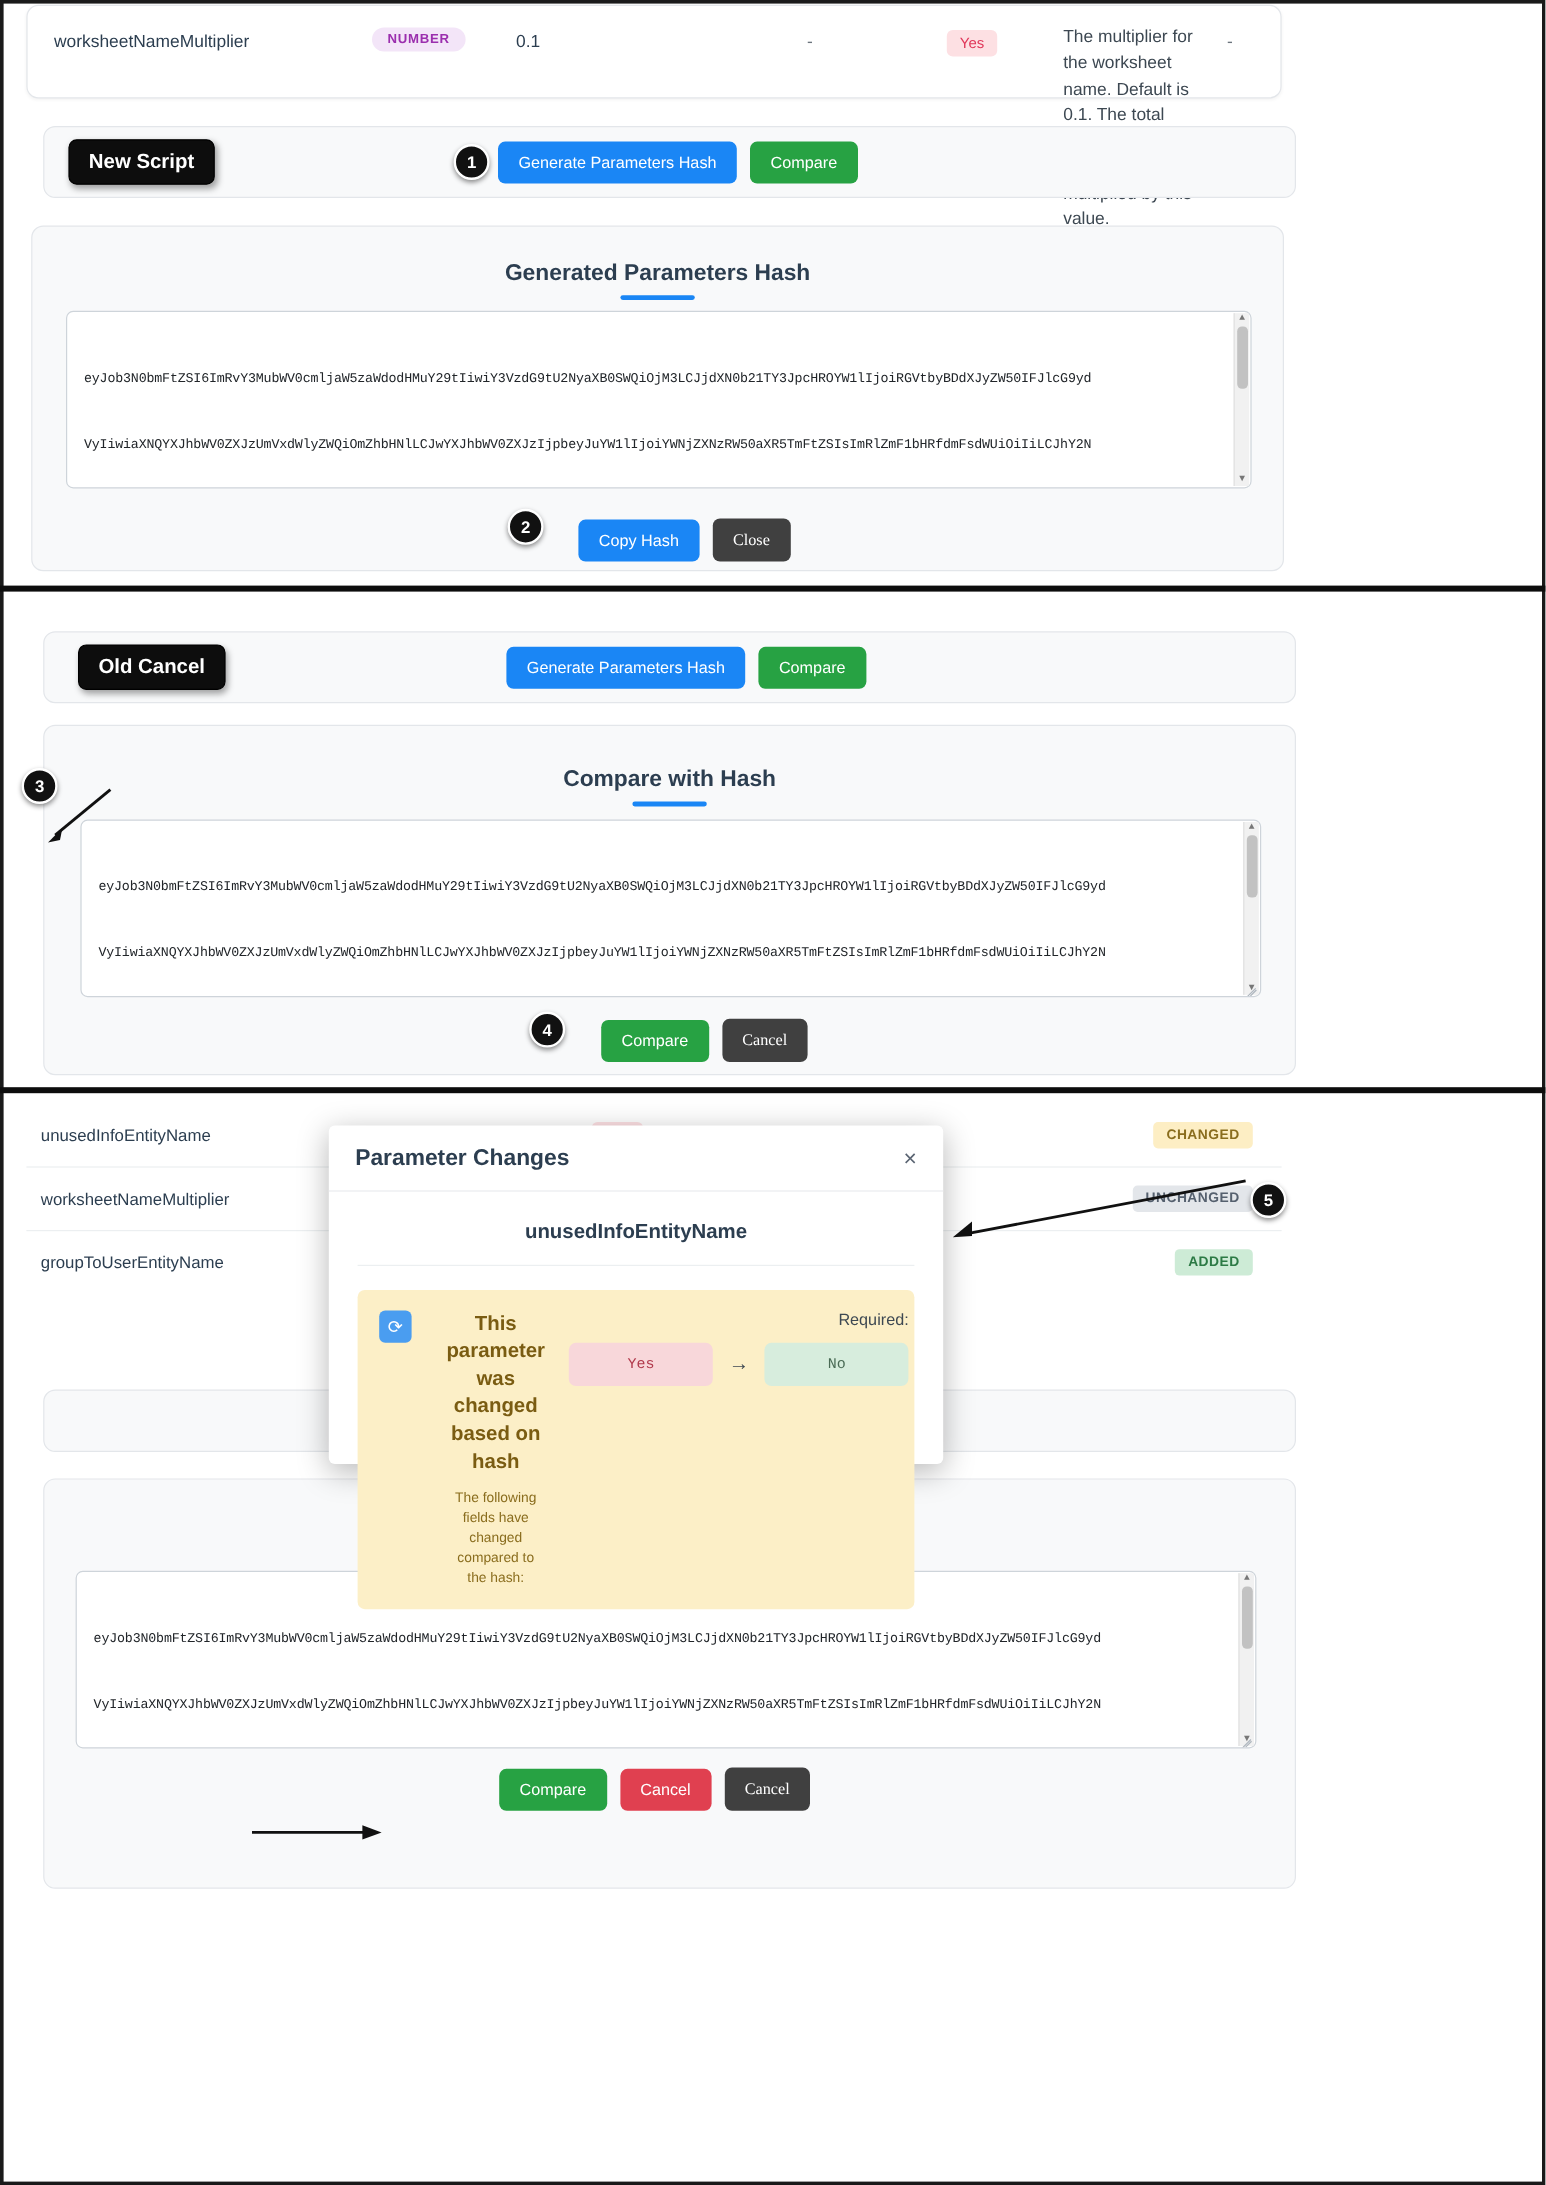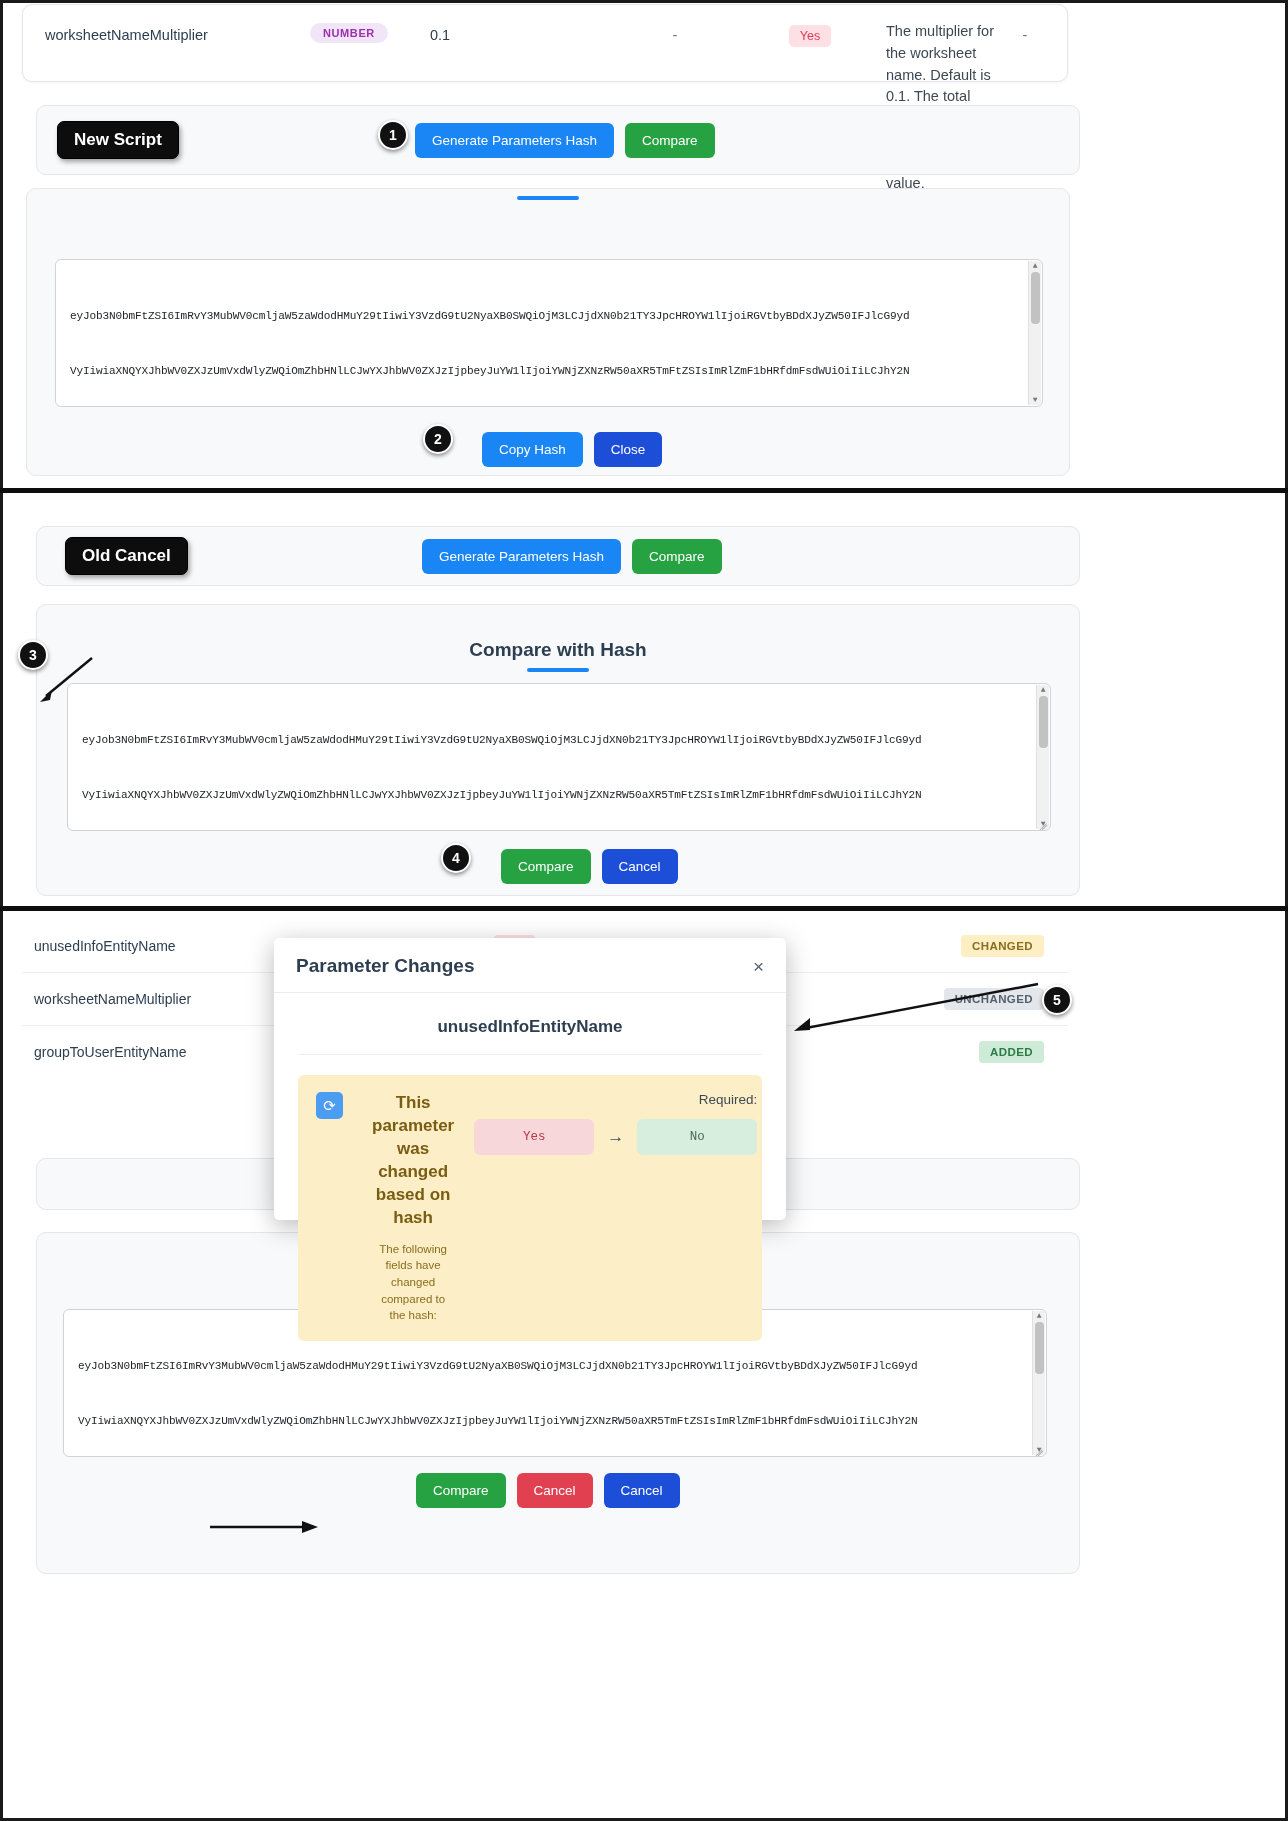--- a/index.html
+++ b/index.html
@@ -70,21 +70,21 @@
 
   
   .btn{
     border:none; border-radius:6px;
     font-size:13.5px; font-family:"Liberation Sans", sans-serif;
     padding:10px 17px; cursor:pointer; color:#fff;
     white-space:nowrap;
   }
   .btn-blue{ background:#1a86f5; }
   .btn-green{ background:#27a243; }
-  .btn-grey{ background:#1d4ed8; }
+  .btn-grey{ background:#404040;font-family:Liberation Serif, serif; }
   .btn-red{ background:#e04050; }
 
   
   .marker{
     width:30px;height:30px;border-radius:50%;
     background:#111; color:#fff;
     display:flex;align-items:center;justify-content:center;
     font-size:14px;font-weight:bold;
     border:2px solid #fff;
     box-shadow:0 2px 4px rgba(0,0,0,.45);
@@ -233,30 +233,31 @@
     <div class="param-default">0.1</div>
     <div class="param-dash">-</div>
     <div class="param-req">
       <span class="chip-yes">Yes</span>
     </div>
     <div class="param-desc">The multiplier for the worksheet name. Default is 0.1. The total number of columns is multiplied by this value.</div>
     <div class="param-last">-</div>
   </div>
 </div>
 
-<div class="panel" style="position:absolute;left:36px;top:105px;width:1044px;height:70px;display:flex;align-items:center;">
+<div class="panel" style="position:absolute;left:36px;top:105px;width:1044px;height:60px;display:flex;align-items:center;">
   <span class="script-tag" style="margin-left:20px;">New Script</span>
   <div style="position:absolute;left:378px;display:flex;align-items:center;gap:11px;">
     <button class="btn btn-blue">Generate Parameters Hash</button>
     <button class="btn btn-green">Compare</button>
   </div>
 </div>
 <div class="marker" style="left:378px;top:120px;">1</div>
 
 <div class="panel" style="position:absolute;left:26px;top:188px;width:1044px;height:288px;">
+  <div class="hash-title" style="margin-top:24px;">Generated Parameters Hash</div>
   <div class="hash-underline"></div>
 
   <div class="hash-box" style="position:absolute;left:28px;top:70px;width:988px;height:148px;">
     <span class="ln">eyJob3N0bmFtZSI6ImRvY3MubWV0cmljaW5zaWdodHMuY29tIiwiY3VzdG9tU2NyaXB0SWQiOjM3LCJjdXN0b21TY3JpcHROYW1lIjoiRGVtbyBDdXJyZW50IFJlcG9yd</span>
     <span class="ln">VyIiwiaXNQYXJhbWV0ZXJzUmVxdWlyZWQiOmZhbHNlLCJwYXJhbWV0ZXJzIjpbeyJuYW1lIjoiYWNjZXNzRW50aXR5TmFtZSIsImRlZmF1bHRfdmFsdWUiOiIiLCJhY2N</span>
     
     
     
     
     

